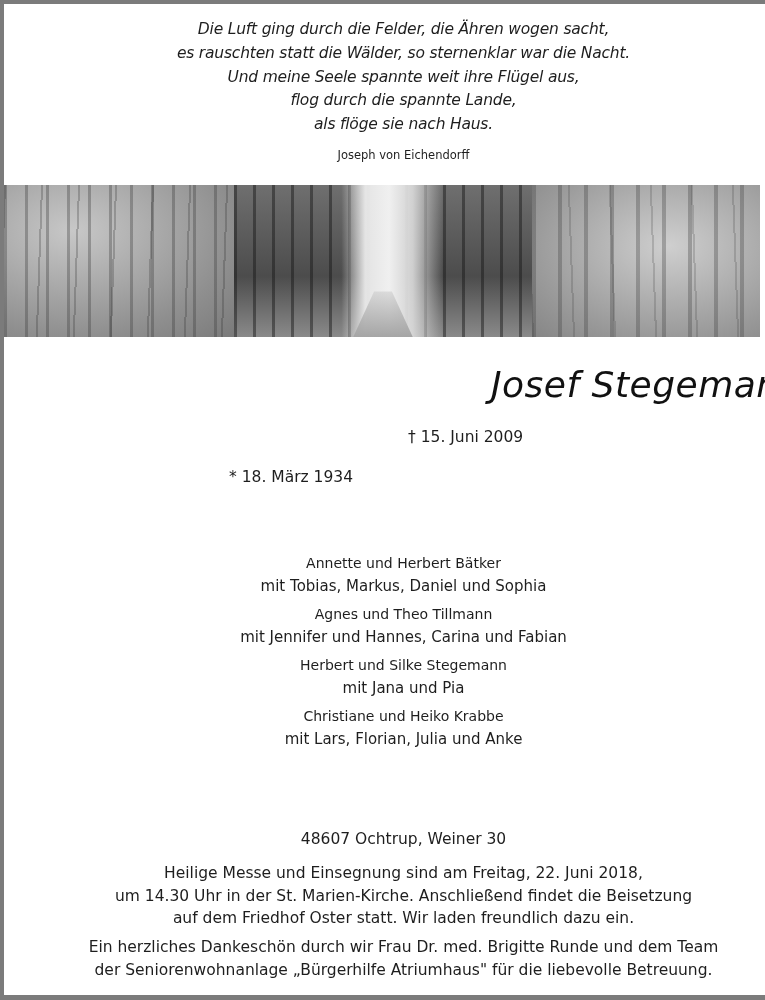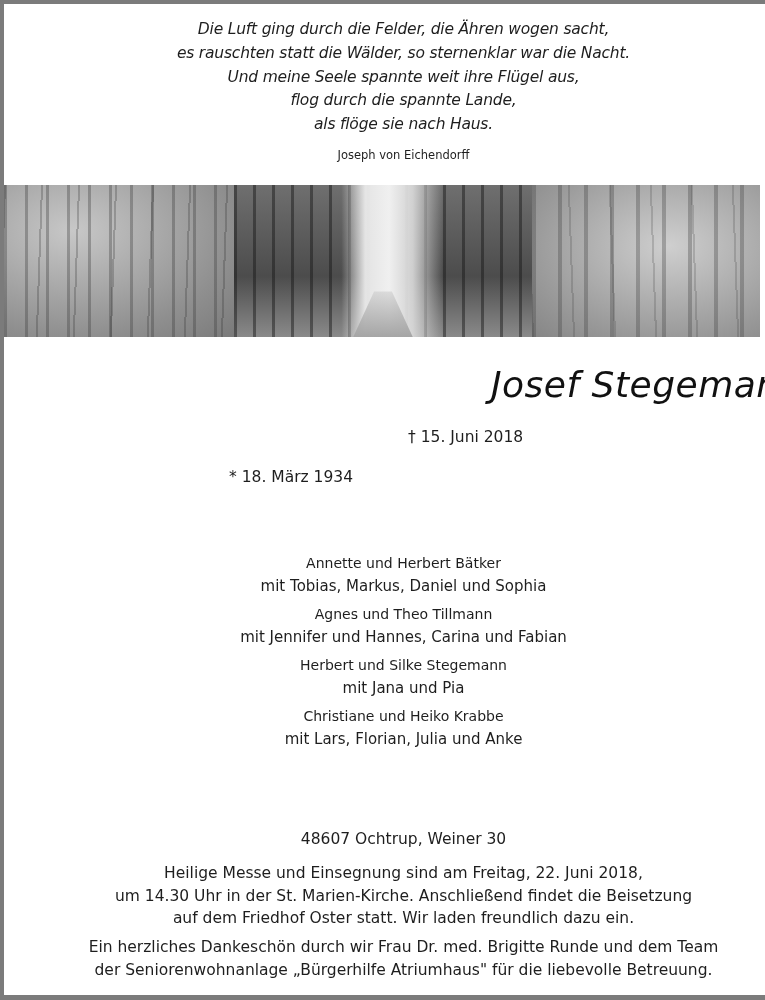--- a/index.html
+++ b/index.html
@@ -126,21 +126,21 @@
   <div class="banner">
     <div class="panel panel-left"></div>
     <div class="panel panel-middle"></div>
     <div class="panel panel-right"></div>
   </div>
 
   <div class="name">Josef Stegemann</div>
 
   <div class="dates">
     <span class="date-birth">* 18. März 1934</span>
-    <span class="date-death">† 15. Juni 2018</span>
+    <span class="date-death">† 15. Juni 2009</span>
   </div>
 
 
   <div class="family">
     <div class="family-group">
       <span class="family-name">Annette und Herbert Bätker</span>
       <span class="family-kids">mit Tobias, Markus, Daniel und Sophia</span>
     </div>
     <div class="family-group">
       <span class="family-name">Agnes und Theo Tillmann</span>

